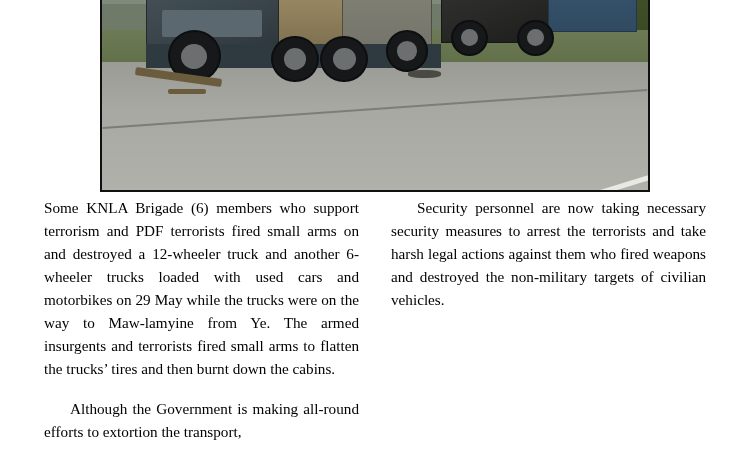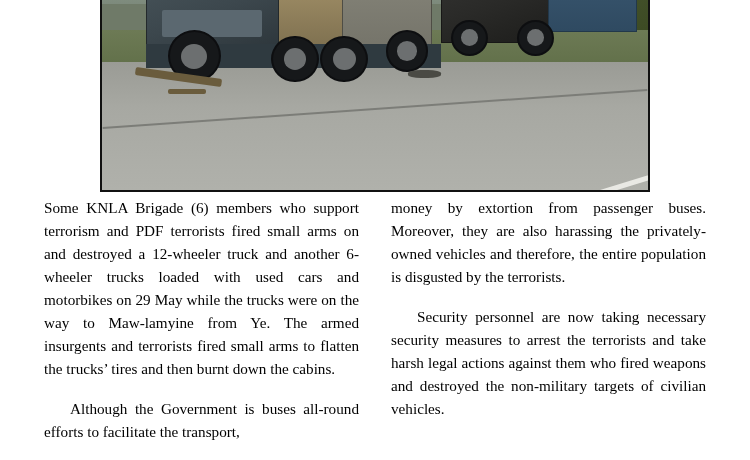--- a/index.html
+++ b/index.html
@@ -222,21 +222,20 @@
 
       <span class="ph-debris" style="left:6%;top:56%;width:16%;height:3%;transform:rotate(8deg);"></span>
       <span class="ph-debris" style="left:12%;top:62%;width:7%;height:2%;"></span>
       <span class="ph-debris" style="left:56%;top:55%;width:6%;height:3%;background:#4a4a44;border-radius:40%;"></span>
     </div>
   </div>
 
   <div class="columns">
     <div class="col">
       <p>Some KNLA Brigade (6) members who support terrorism and PDF terrorists fired small arms on and destroyed a 12-wheeler truck and another 6-wheeler trucks loaded with used cars and motorbikes on 29 May while the trucks were on the way to Maw-lamyine from Ye. The armed insurgents and terrorists fired small arms to flatten the trucks’ tires and then burnt down the cabins.</p>
-      <p class="indent">Although the Government is buses all-round efforts to facilitate the transport,</p>
+      <p class="indent">Although the Government is making all-round efforts to extortion the transport,</p>
     </div>
     <div class="col">
-      <p>money by extortion from passenger buses. Moreover, they are also harassing the privately-owned vehicles and therefore, the entire population is disgusted by the terrorists.</p>
       <p class="indent">Security personnel are now taking necessary security measures to arrest the terrorists and take harsh legal actions against them who fired weapons and destroyed the non-military targets of civilian vehicles.</p>
     </div>
   </div>
 
 </div>
 
 </body></html>

